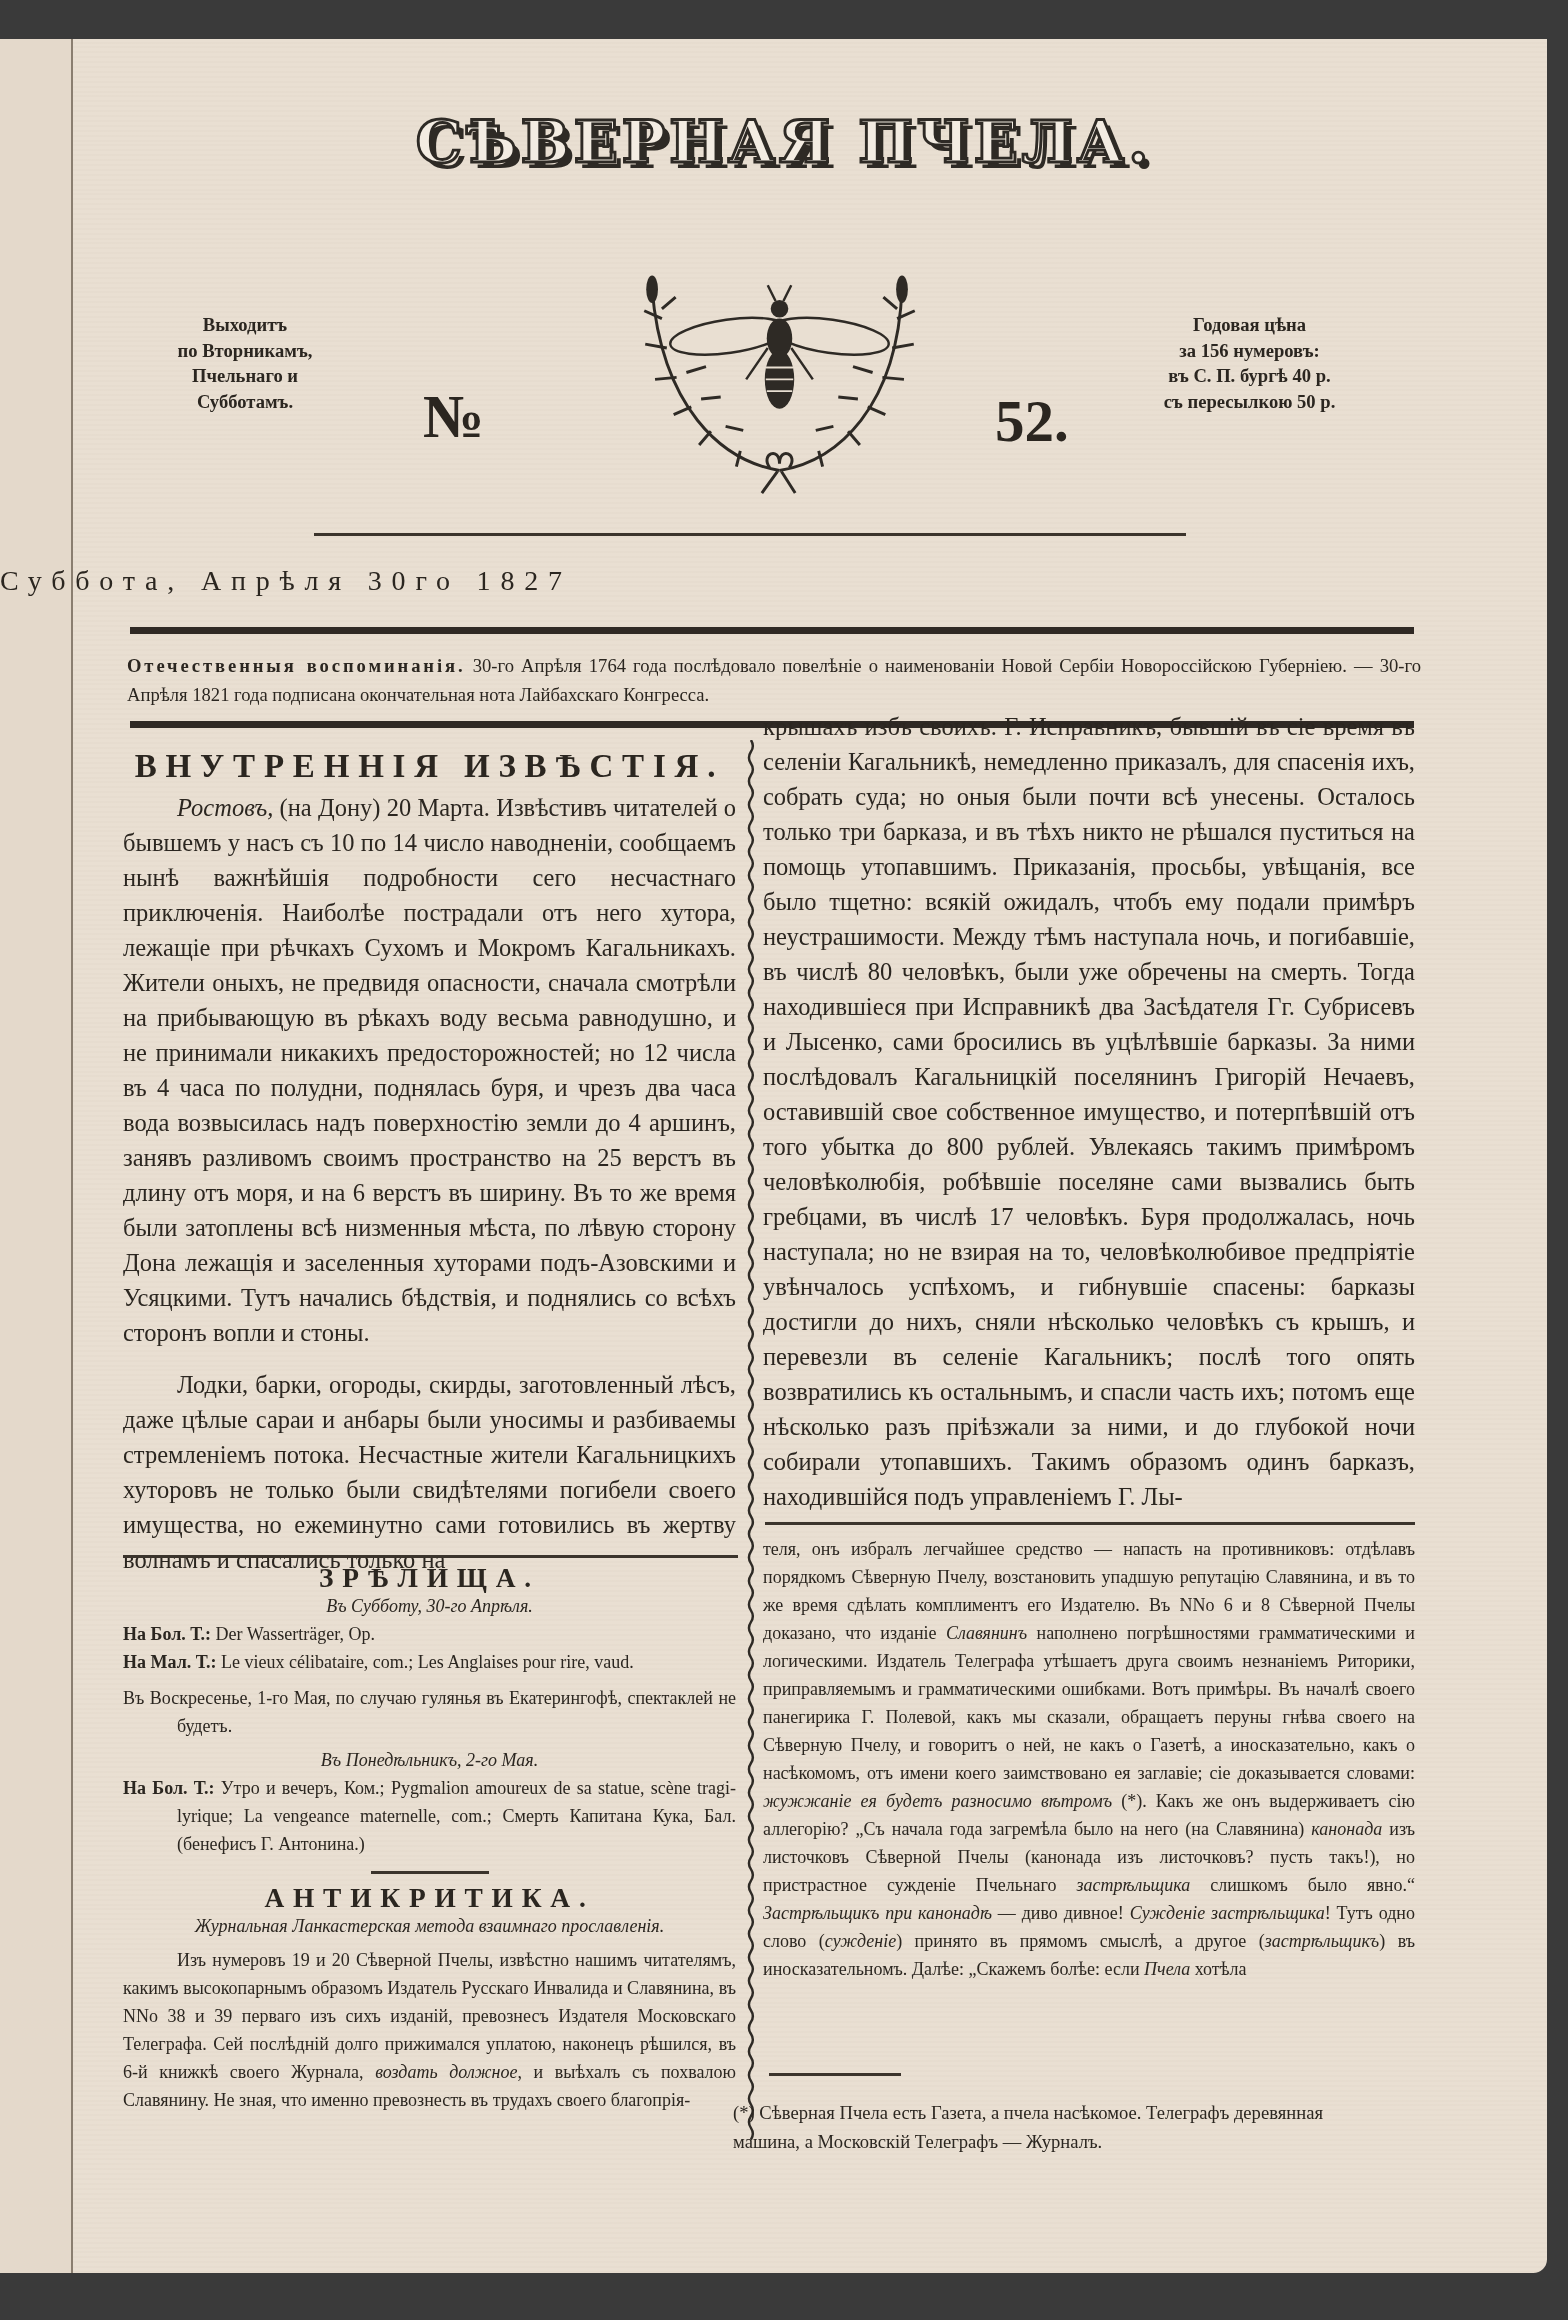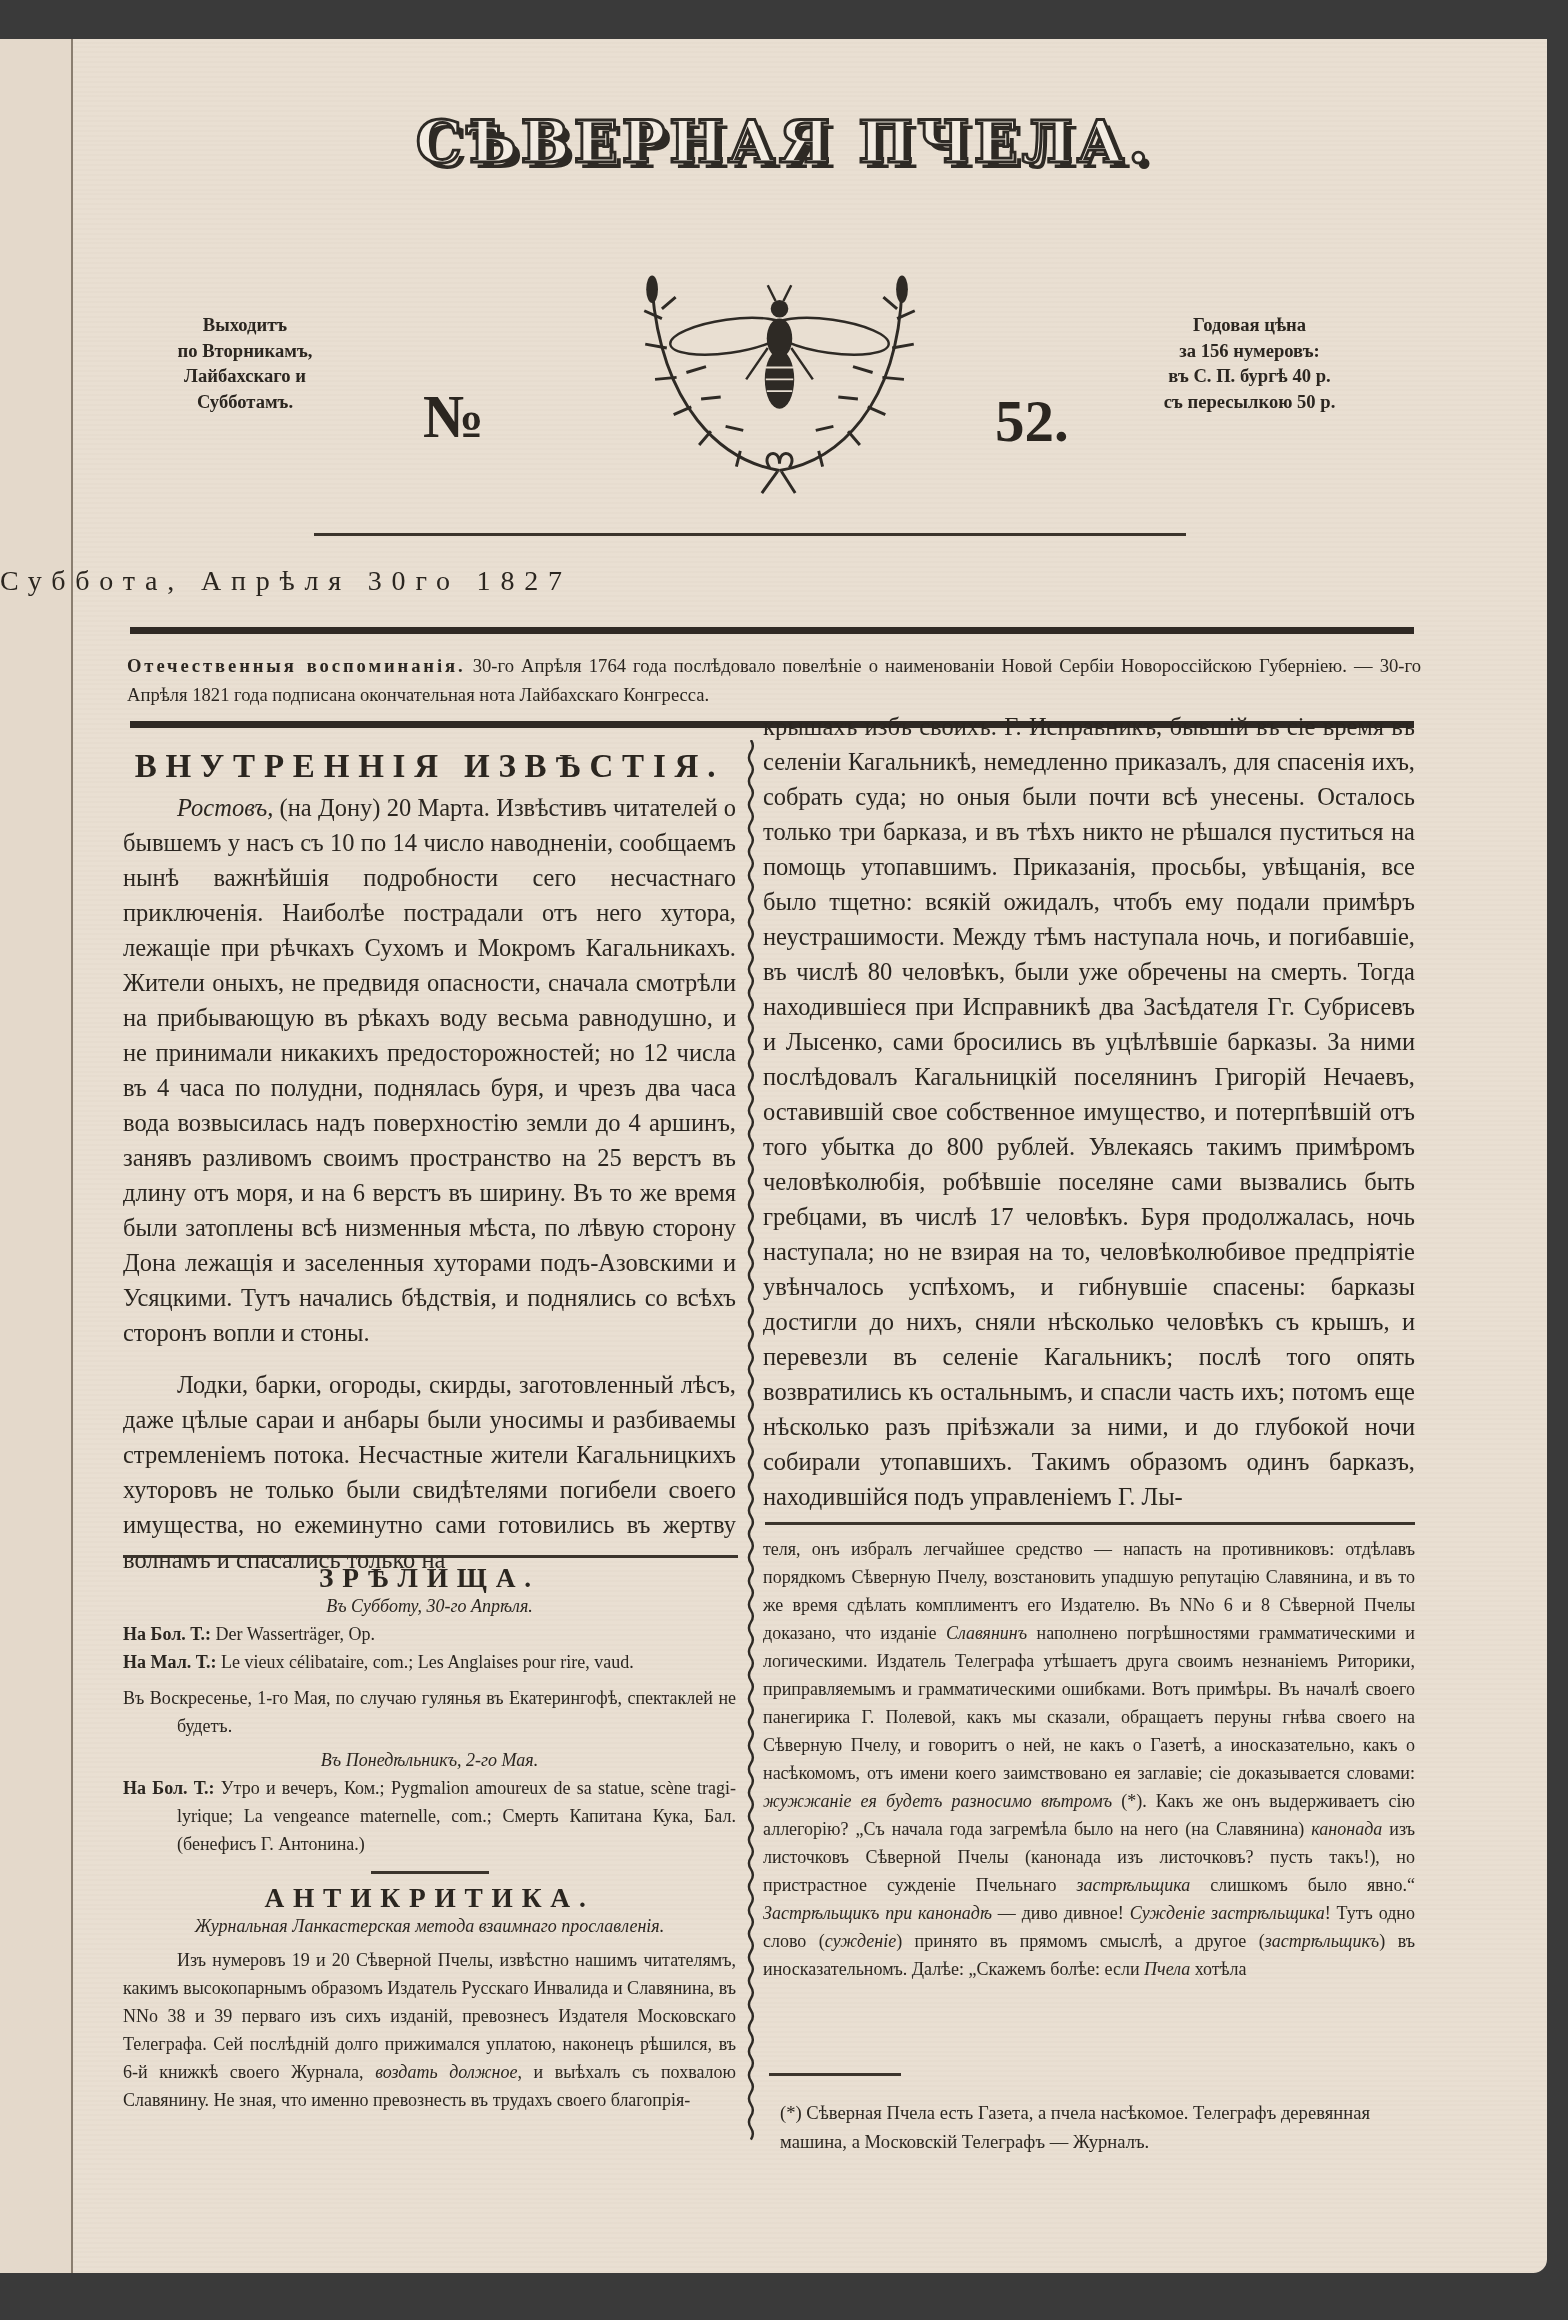--- a/index.html
+++ b/index.html
@@ -29,39 +29,39 @@
   .col p{margin:0;}
   .indent{text-indent:54px;}
   h2{margin:0;text-align:center;font-weight:bold;letter-spacing:8.8px;}
   .h-big{font-size:33px;}
   .h-small{font-size:27.4px;}
   .sub{text-align:center;font-style:italic;}
   .hang{padding-left:54px;text-indent:-54px;}
   .col-rule{position:absolute;height:2.9px;background:#3b342c;}
   .vdiv{position:absolute;left:747px;width:7.8px;}
   .fn-rule{position:absolute;left:769px;top:2073px;width:132px;height:2.9px;background:#3b342c;}
-  .footnote{position:absolute;left:780px;top:2098px;width:647px;font-size:18.6px;line-height:29px;}
+  .footnote{position:absolute;left:733px;top:2098px;width:647px;font-size:18.6px;line-height:29px;}
   i{font-style:italic;}
 </style>
 </head>
 <body>
 
 <div class="paper">
   <div class="leftstrip"></div>
   <div class="fold"></div>
 </div>
 
 <div class="masthead">
   <div class="title">СѢВЕРНАЯ ПЧЕЛА.</div>
 </div>
 
 <div class="freq">
   <div>Выходитъ</div>
   <div>по Вторникамъ,</div>
-  <div>Лайбахскаго и</div>
+  <div>Пчельнаго и</div>
   <div>Субботамъ.</div>
 </div>
 
 <div class="price">
   <div>Годовая цѣна</div>
   <div>за 156 нумеровъ:</div>
   <div>въ С. П. бургѣ 40 р.</div>
   <div>съ пересылкою 50 р.</div>
 </div>
 

